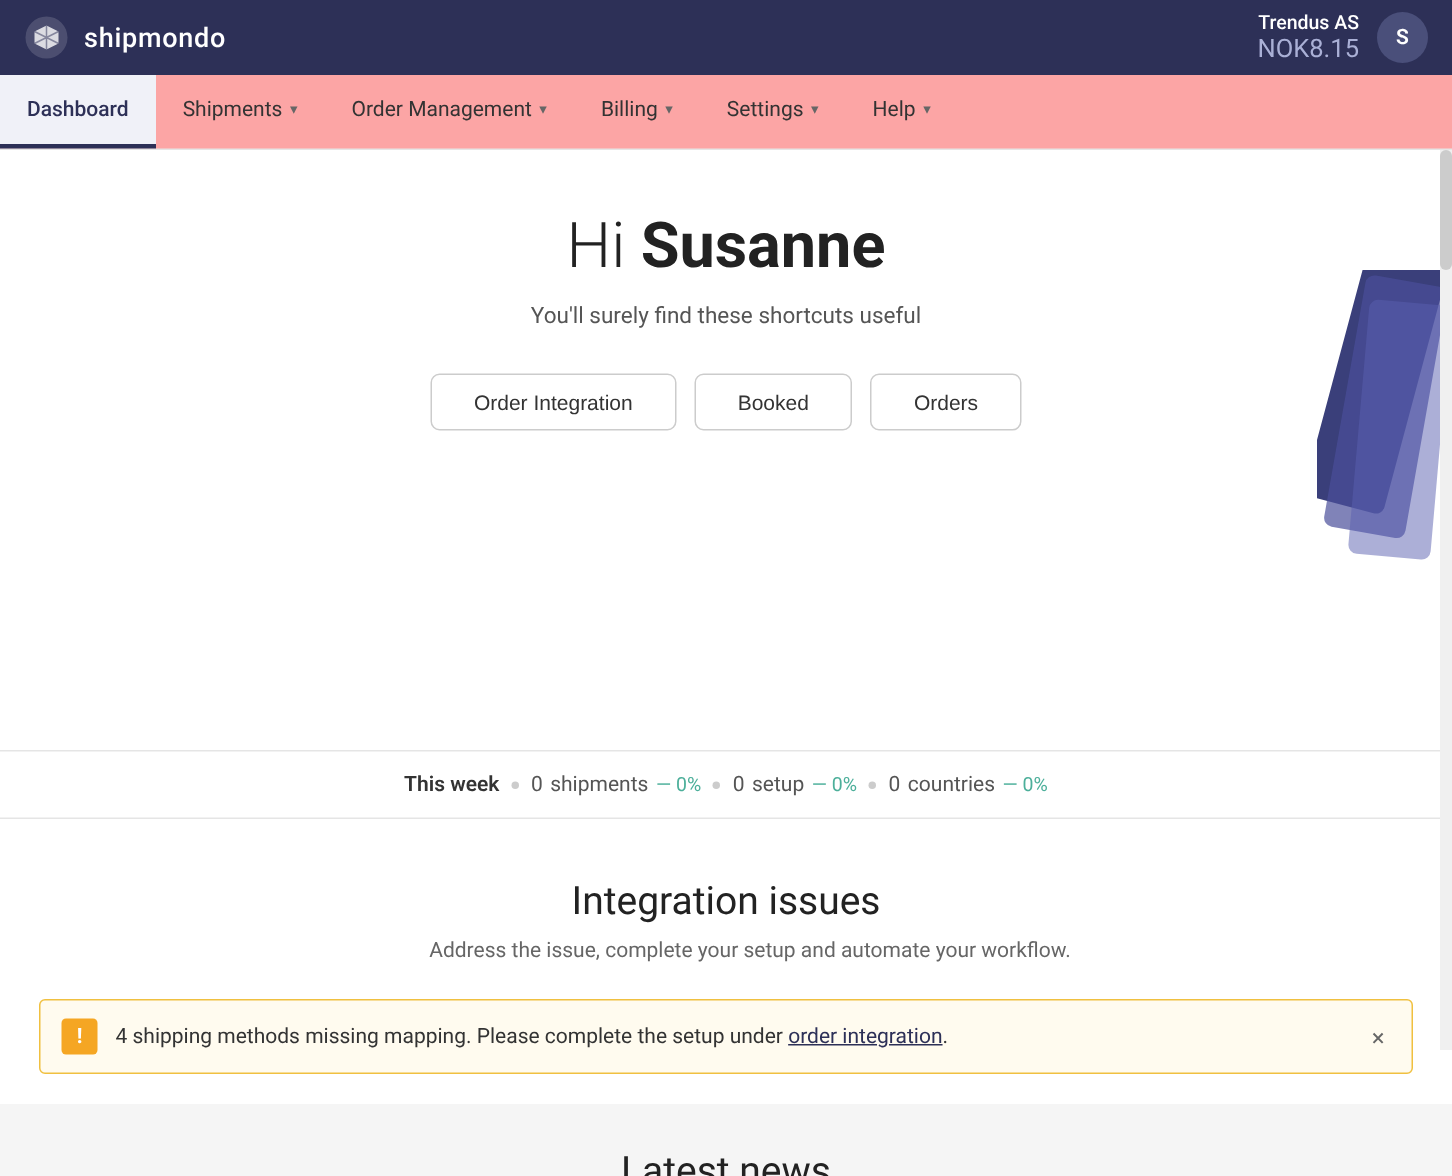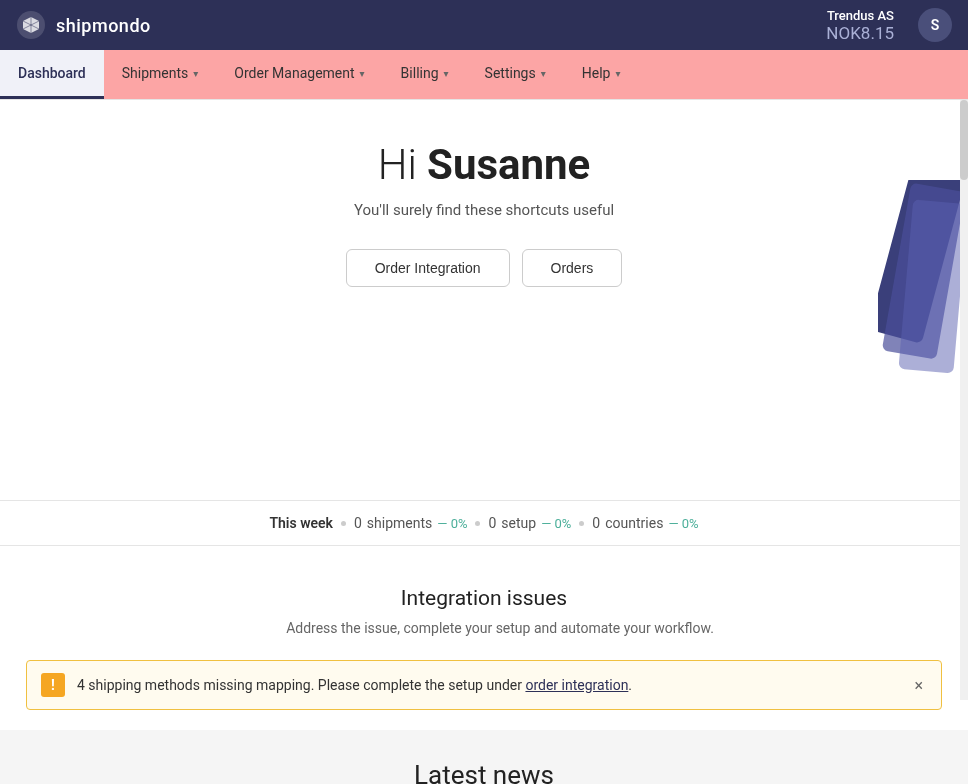--- a/index.html
+++ b/index.html
@@ -25,21 +25,21 @@
     }
     .logo-text {
       color: white;
       font-size: 18px;
       font-weight: 500;
       letter-spacing: 0.5px;
     }
     .user-area {
       display: flex;
       align-items: center;
-      gap: 24px;
+      gap: 12px;
     }
     .user-info {
       text-align: right;
     }
     .user-name {
       color: white;
       font-size: 13px;
       font-weight: 500;
     }
     .user-balance {
@@ -184,21 +184,21 @@
 
     
     .integration-section {
       background: white;
       padding: 40px 20px 20px;
       display: flex;
       flex-direction: column;
       align-items: center;
     }
     .section-title {
-      font-size: 21px;
+      font-size: 26px;
       font-weight: 400;
       color: #222;
       margin-bottom: 10px;
     }
     .section-subtitle {
       font-size: 14px;
       color: #666;
       margin-bottom: 24px;
       margin-left: 32px;
     }
@@ -331,20 +331,21 @@
     </svg>
   </div>
 
   <h1 class="greeting">
     <span>Hi </span><strong>Susanne</strong>
   </h1>
   <p class="subtitle">You'll surely find these shortcuts useful</p>
 
   <div class="shortcut-buttons">
     <button class="shortcut-btn">Order Integration</button>
+    <button class="shortcut-btn">Booked</button>
     <button class="shortcut-btn">Orders</button>
   </div>
 </div>
 
 <div class="stats-bar">
   <span class="this-week-label">This week</span>
   <span class="stats-dot"></span>
   <span class="stat-item">
     <span>0</span>
     <span>shipments</span>

